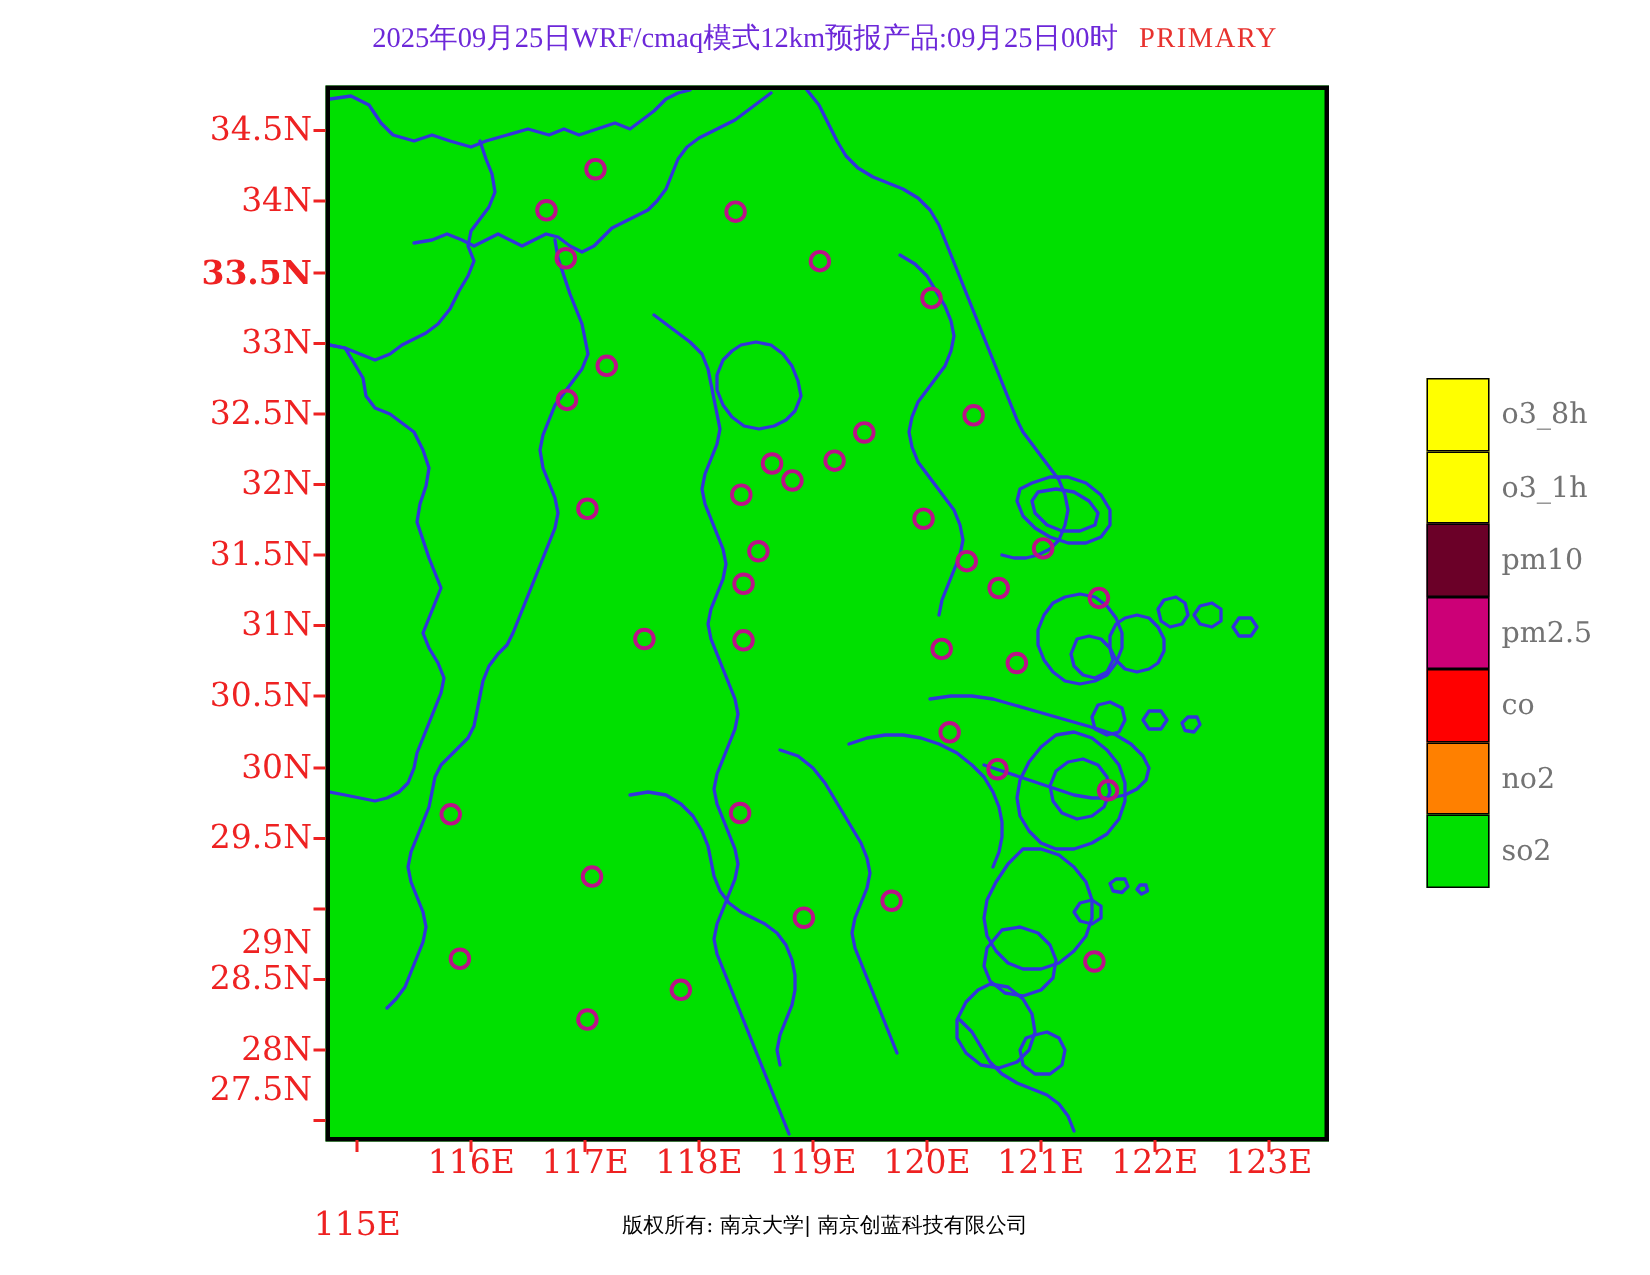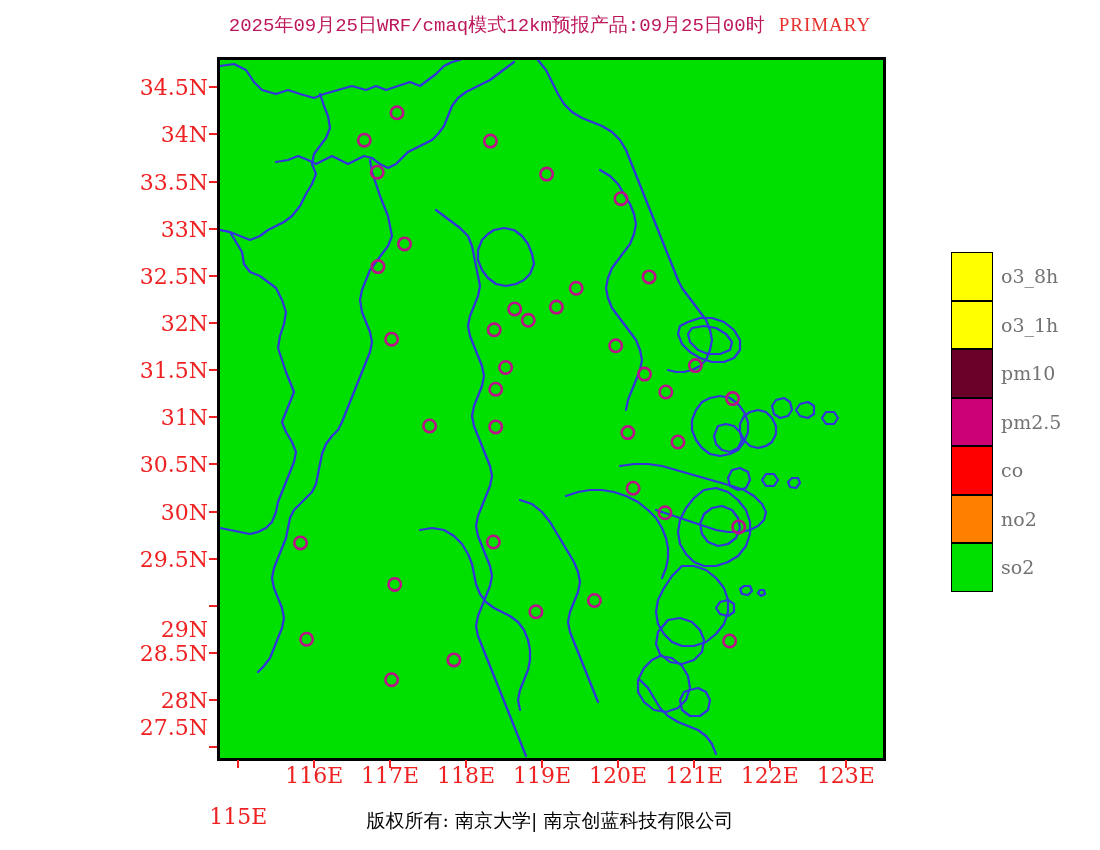--- a/index.html
+++ b/index.html
@@ -18,23 +18,23 @@
   
   #title-bar {
     position: absolute;
     left: 0;
     top: 12px;
     width: 1100px;
     text-align: center;
     white-space: nowrap;
   }
   #title-main {
-    font-family: Liberation Mono, monospace;
+    font-family: Liberation Serif, serif;
     font-size: 19px;
-    color: #be185d;
+    color: #6d28d9;
     letter-spacing: 0px;
     margin-top: 48px;
   }
   #title-flag {
     font-family: "Liberation Serif", "DejaVu Serif", serif;
     font-size: 19px;
     color: #e8322e;
     margin-left: 14px;
     letter-spacing: 1px;
   }
@@ -121,21 +121,21 @@
   }
 
   
   #footer {
     position: absolute;
     left: 0;
     top: 808px;
     width: 1100px;
     text-align: center;
     font-family: "DejaVu Serif", "Liberation Serif", serif;
-    font-size: 19px;
+    font-size: 14px;
     color: #000000;
     white-space: nowrap;
   }
 </style>
 </head>
 <body>
 
 <div id="title-bar">
   <span id="title-main">2025年09月25日WRF/cmaq模式12km预报产品:09月25日00时</span><span id="title-flag">PRIMARY</span>
 </div>
@@ -287,21 +287,21 @@
         <circle cx="171.6" cy="619.7" r="6.2" fill="none" stroke="#bb1188" stroke-width="2.6"></circle>
       </g>
   </svg>
 </div>
 
 <div id="y-axis">
     <div class="axis-label ylab" style="left: 120px; width: 88px; top: 87.1838px;">34.5N</div>
     <div class="tick-y" style="left: 209px; top: 86.1838px;"></div>
     <div class="axis-label ylab" style="left: 120px; width: 88px; top: 134.346px;">34N</div>
     <div class="tick-y" style="left: 209px; top: 133.346px;"></div>
-    <div class="axis-label ylab" style="left: 120px; width: 88px; top: 181.508px;">33.5N</div>
+    <div class="axis-label ylab" style="left: 120px; width: 88px; top: 181.508px; font-weight: bold;">33.5N</div>
     <div class="tick-y" style="left: 209px; top: 180.508px;"></div>
     <div class="axis-label ylab" style="left: 120px; width: 88px; top: 228.67px;">33N</div>
     <div class="tick-y" style="left: 209px; top: 227.67px;"></div>
     <div class="axis-label ylab" style="left: 120px; width: 88px; top: 275.832px;">32.5N</div>
     <div class="tick-y" style="left: 209px; top: 274.832px;"></div>
     <div class="axis-label ylab" style="left: 120px; width: 88px; top: 322.995px;">32N</div>
     <div class="tick-y" style="left: 209px; top: 321.995px;"></div>
     <div class="axis-label ylab" style="left: 120px; width: 88px; top: 370.157px;">31.5N</div>
     <div class="tick-y" style="left: 209px; top: 369.157px;"></div>
     <div class="axis-label ylab" style="left: 120px; width: 88px; top: 417.319px;">31N</div>

